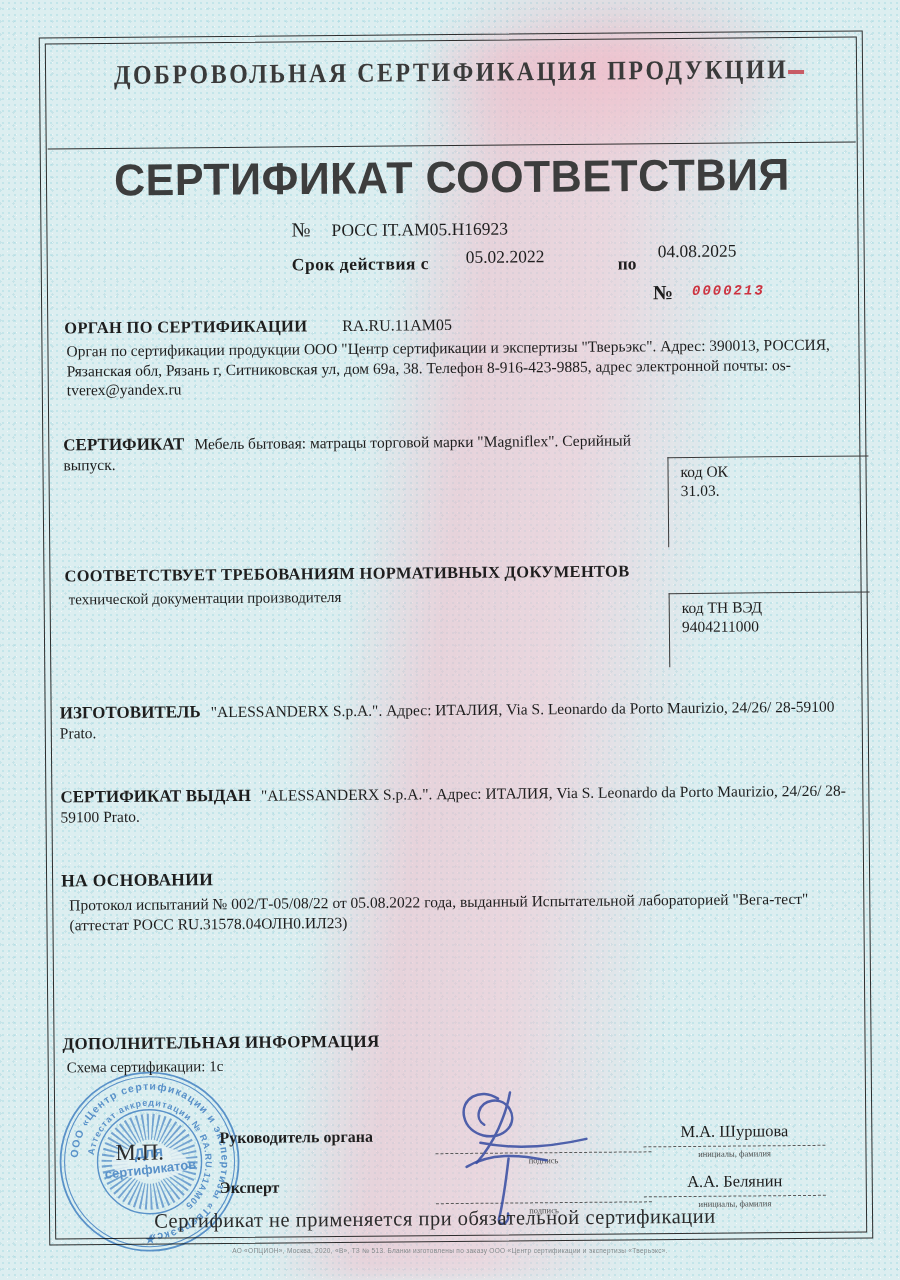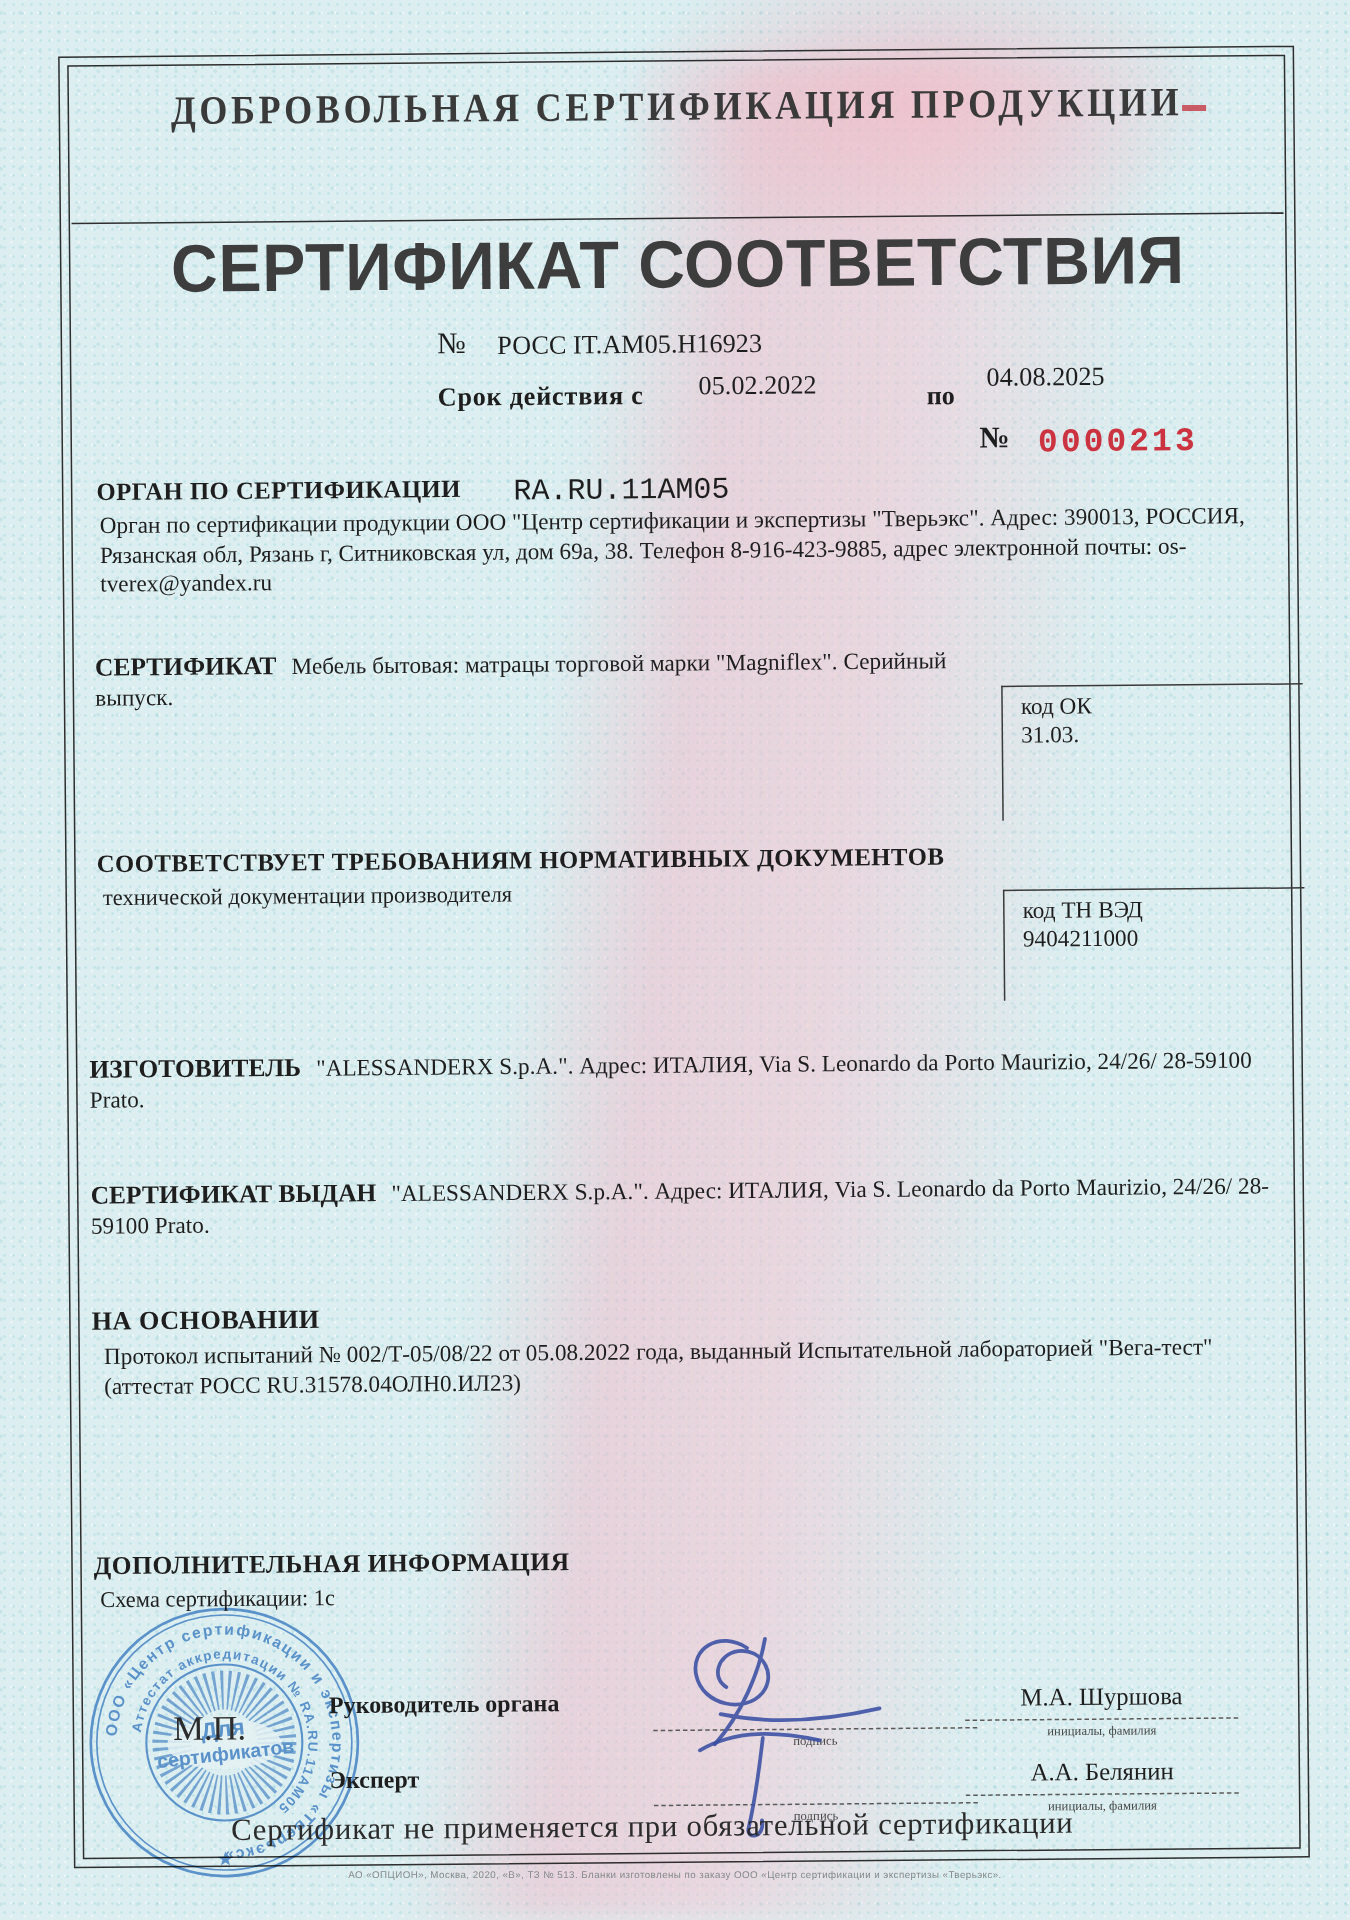--- a/index.html
+++ b/index.html
@@ -36,26 +36,26 @@
     letter-spacing:.5px;color:#3d3d3d;transform:scaleY(1.04);}
 
   .no-sign{position:absolute;left:250px;top:182px;font-size:20px;}
   .no-val{position:absolute;left:290px;top:184px;font-size:17.5px;}
   .validity-label{position:absolute;left:250px;top:218px;font-size:17.5px;font-weight:bold;letter-spacing:.5px;}
   .valid-from{position:absolute;left:424px;top:212px;font-size:17.5px;}
   .to-label{position:absolute;left:576px;top:220px;font-size:17.5px;font-weight:bold;}
   .valid-to{position:absolute;left:616px;top:208px;font-size:17.5px;}
   .blank-no-sign{position:absolute;left:611px;top:248px;font-size:20px;font-weight:bold;}
   .blank-no{position:absolute;left:650px;top:250px;font-family:"Liberation Mono",monospace;
-    font-size:22px;letter-spacing:2px;color:#cc3340;font-weight:bold;}
+    font-size:14px;letter-spacing:2px;color:#cc3340;font-weight:bold;font-style:italic;}
 
   .h-label{font-weight:bold;font-size:16.5px;letter-spacing:.3px;}
   .body-text{font-size:15.5px;line-height:1.26;}
   .org-label{position:absolute;left:22px;top:280px;}
-  .org-code{position:absolute;left:300px;top:281px;font-size:20px;font-family:Liberation Mono, monospace;}
+  .org-code{position:absolute;left:300px;top:281px;font-size:16px;}
   .org-text{position:absolute;left:24px;top:303px;width:790px;}
 
   .product-par{position:absolute;left:20px;top:396px;width:600px;}
   .inline-label{font-weight:bold;font-size:17px;margin-right:10px;}
   .code-box{position:absolute;left:624px;width:188px;border-top:1.5px solid #3a3a3a;
     border-left:1.5px solid #3a3a3a;padding:5px 0 0 12px;font-size:15.5px;line-height:1.2;}
   .code-ok{top:424px;height:84px;}
   .code-tnved{top:560px;height:68px;}
 
   .conf-label{position:absolute;left:20px;top:528px;}

